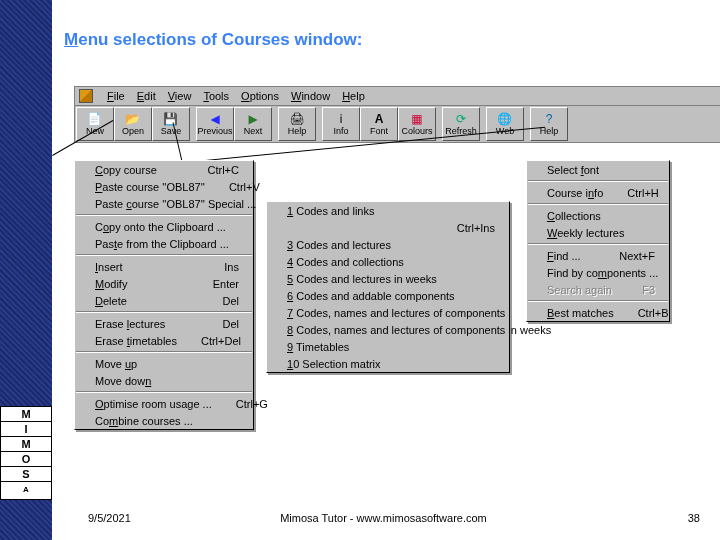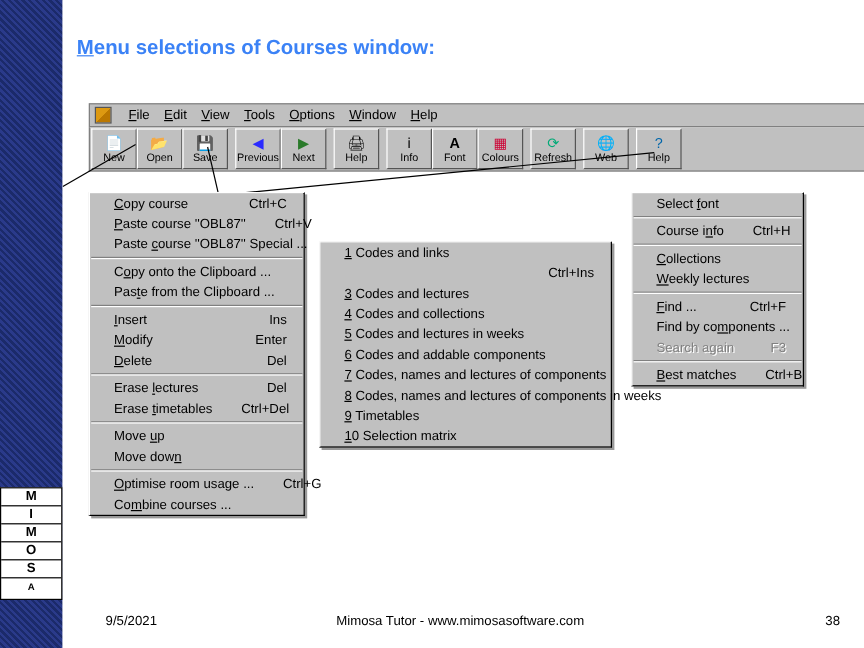--- a/index.html
+++ b/index.html
@@ -234,21 +234,21 @@
       <div class="dsep"></div>
       <div class="drow">
         <span><u>C</u>ollections</span>
       </div>
       <div class="drow">
         <span><u>W</u>eekly lectures</span>
       </div>
       <div class="dsep"></div>
       <div class="drow">
         <span><u>F</u>ind ...</span>
-        <span class="shc">Ctrl+F</span>
+        <span class="shc">Next+F</span>
       </div>
       <div class="drow">
         <span>Find by co<u>m</u>ponents ...</span>
       </div>
       <div class="drow disabled">
         <span>Search again</span>
         <span class="shc">F3</span>
       </div>
       <div class="dsep"></div>
       <div class="drow">

